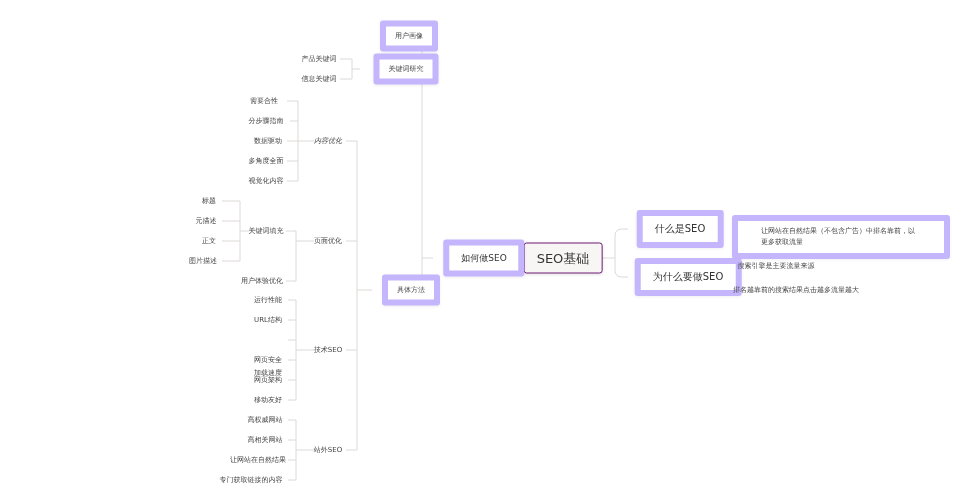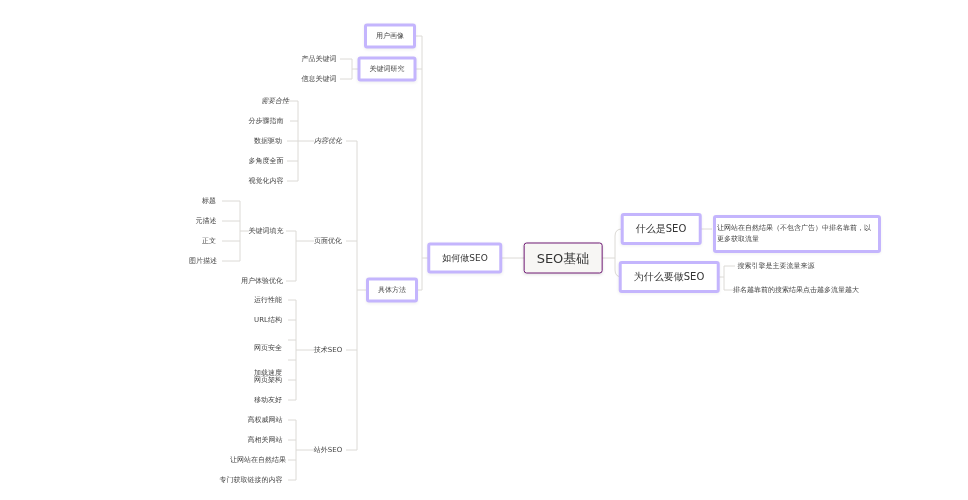--- a/index.html
+++ b/index.html
@@ -2,27 +2,27 @@
 <html><head>
 <meta charset="utf-8">
 <style>
   html, body { margin:0; padding:0; background:#ffffff; }
   body { width:968px; height:500px; position:relative; overflow:hidden;
          font-family:"DejaVu Sans", "Liberation Sans", sans-serif; color:#333; }
   #lines { position:absolute; left:0; top:0; width:968px; height:500px; }
   .node { position:absolute; white-space:nowrap; transform:translate(-50%,-50%);
           font-size:7px; color:#444; line-height:1; }
   .leaf { padding:0; background:transparent; }
-  .box { background:#fff; border:3px solid #c4b5fd; border-radius:3px;
-         box-shadow:0 1px 3px rgba(0,0,0,0.06); padding:6px 9px; }
+  .box { background:#fff; border:6px solid #c4b5fd; border-radius:3px;
+         box-shadow:0 1px 3px rgba(0,0,0,0.06); padding:6px 9px;margin-left:19px; }
   .root { font-size:13px; color:#333; background:#f7f6f4; border:1px solid #701a75;
           border-radius:3px; padding:8px 12px; box-shadow:0 1px 3px rgba(0,0,0,0.1); }
   .l1 { font-size:10px; color:#333; padding:8px 12px; }
   .desc { transform:none; white-space:normal; width:160px; font-size:7px; line-height:11px;
-          padding:5px 1px; }
+          padding:5px 23px; }
 </style>
 </head>
 <body>
 
 <svg id="lines" viewBox="0 0 968 500">
   <g fill="none" stroke="#dcdad6" stroke-width="1">
 
     <path d="M598 258 H615"></path>
     <path d="M615 236 Q615 229 622 229 H628"></path>
     <path d="M615 236 V270 Q615 277 622 277 H628"></path>
@@ -96,39 +96,39 @@
 <div class="node leaf" style="left:796px;top:290px;">排名越靠前的搜索结果点击越多流量越大</div>
 
 <div class="node box l1" style="left:465px;top:258px;font-size:9px;text-align:right;">如何做SEO</div>
 <div class="node box" style="left:390px;top:36px;">用户画像</div>
 <div class="node box" style="left:387px;top:69px;">关键词研究</div>
 <div class="node leaf" style="left:319px;top:59px;">产品关键词</div>
 <div class="node leaf" style="left:319px;top:79px;">信息关键词</div>
 <div class="node box" style="left:392px;top:290px;">具体方法</div>
 
 <div class="node leaf" style="left:328px;top:141px;font-style:italic;">内容优化</div>
-<div class="node leaf" style="left:275px;top:101px;font-style:italic;">需要合性</div>
+<div class="node leaf" style="left:264px;top:101px;">需要合性</div>
 <div class="node leaf" style="left:266px;top:121px;">分步骤指南</div>
 <div class="node leaf" style="left:268px;top:141px;">数据驱动</div>
 <div class="node leaf" style="left:266px;top:161px;">多角度全面</div>
 <div class="node leaf" style="left:266px;top:181px;">视觉化内容</div>
 
 <div class="node leaf" style="left:328px;top:241px;">页面优化</div>
 <div class="node leaf" style="left:266px;top:231px;">关键词填充</div>
 <div class="node leaf" style="left:209px;top:201px;">标题</div>
 <div class="node leaf" style="left:206px;top:221px;">元描述</div>
 <div class="node leaf" style="left:209px;top:241px;">正文</div>
 <div class="node leaf" style="left:203px;top:261px;">图片描述</div>
 <div class="node leaf" style="left:262px;top:281px;">用户体验优化</div>
 
 <div class="node leaf" style="left:328px;top:350px;">技术SEO</div>
 <div class="node leaf" style="left:268px;top:300px;">运行性能</div>
 <div class="node leaf" style="left:268px;top:320px;">URL结构</div>
 <div class="node leaf" style="left:268px;top:340px;margin-top:33px;">加载速度</div>
-<div class="node leaf" style="left:268px;top:348px;">网页安全</div>
+<div class="node leaf" style="left:268px;top:360px;">网页安全</div>
 <div class="node leaf" style="left:268px;top:380px;">网页架构</div>
 <div class="node leaf" style="left:268px;top:400px;">移动友好</div>
 
 <div class="node leaf" style="left:328px;top:450px;">站外SEO</div>
 <div class="node leaf" style="left:265px;top:420px;">高权威网站</div>
 <div class="node leaf" style="left:265px;top:440px;">高相关网站</div>
 <div class="node leaf" style="left:258px;top:460px;">让网站在自然结果</div>
 <div class="node leaf" style="left:251px;top:480px;">专门获取链接的内容</div>
 
 </body></html>

